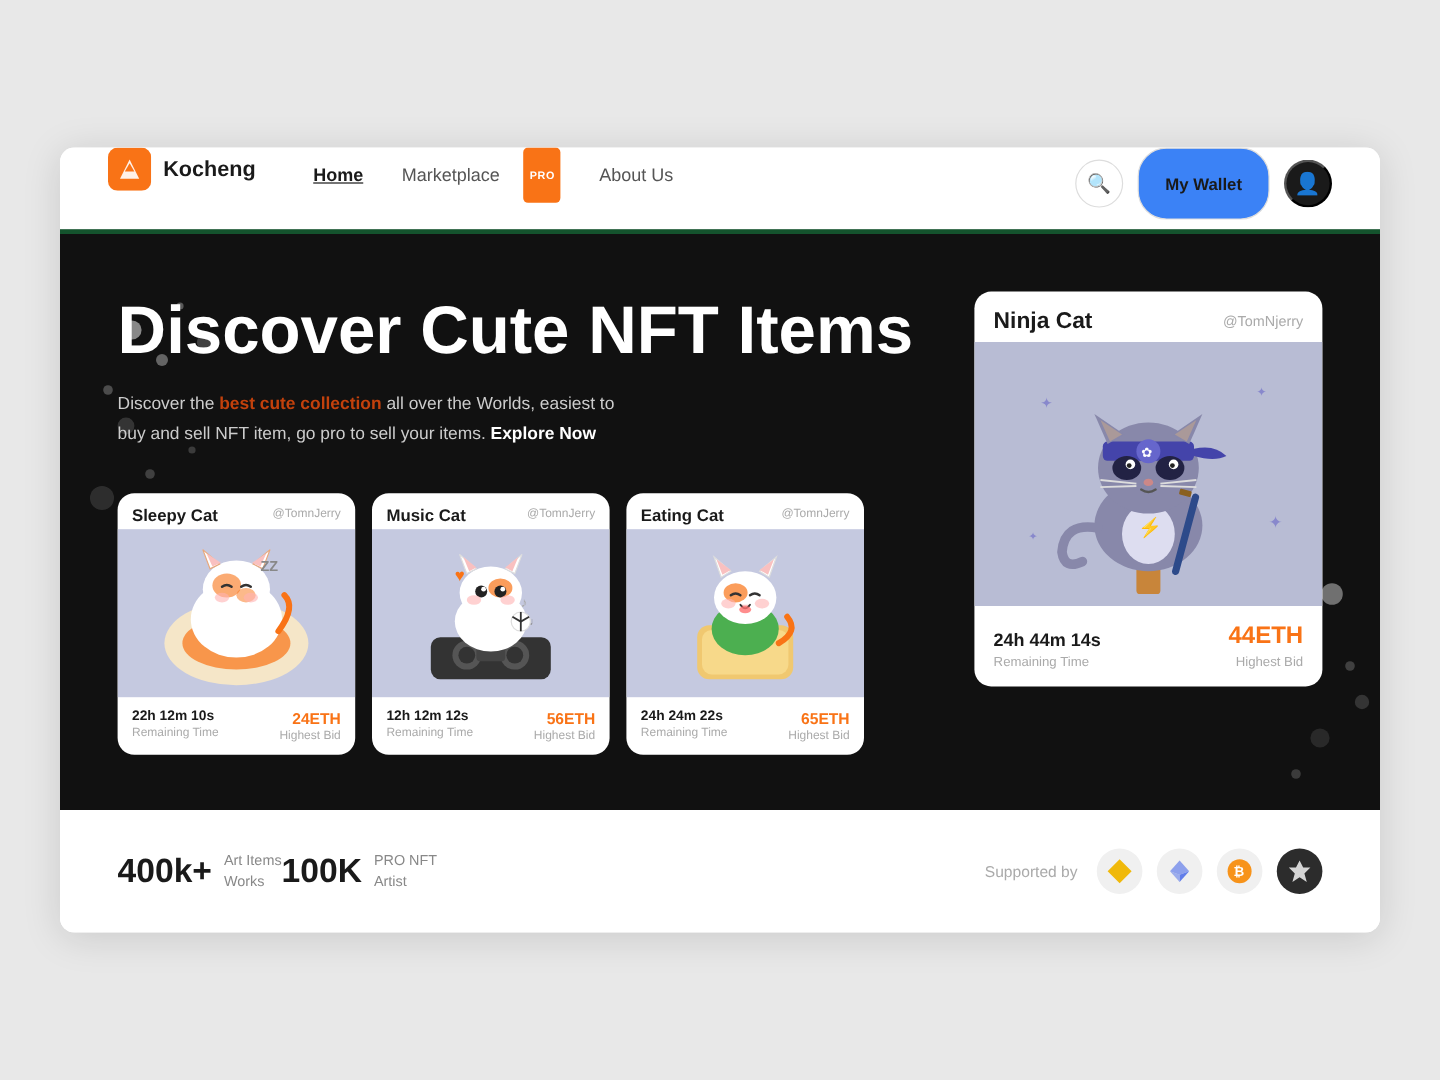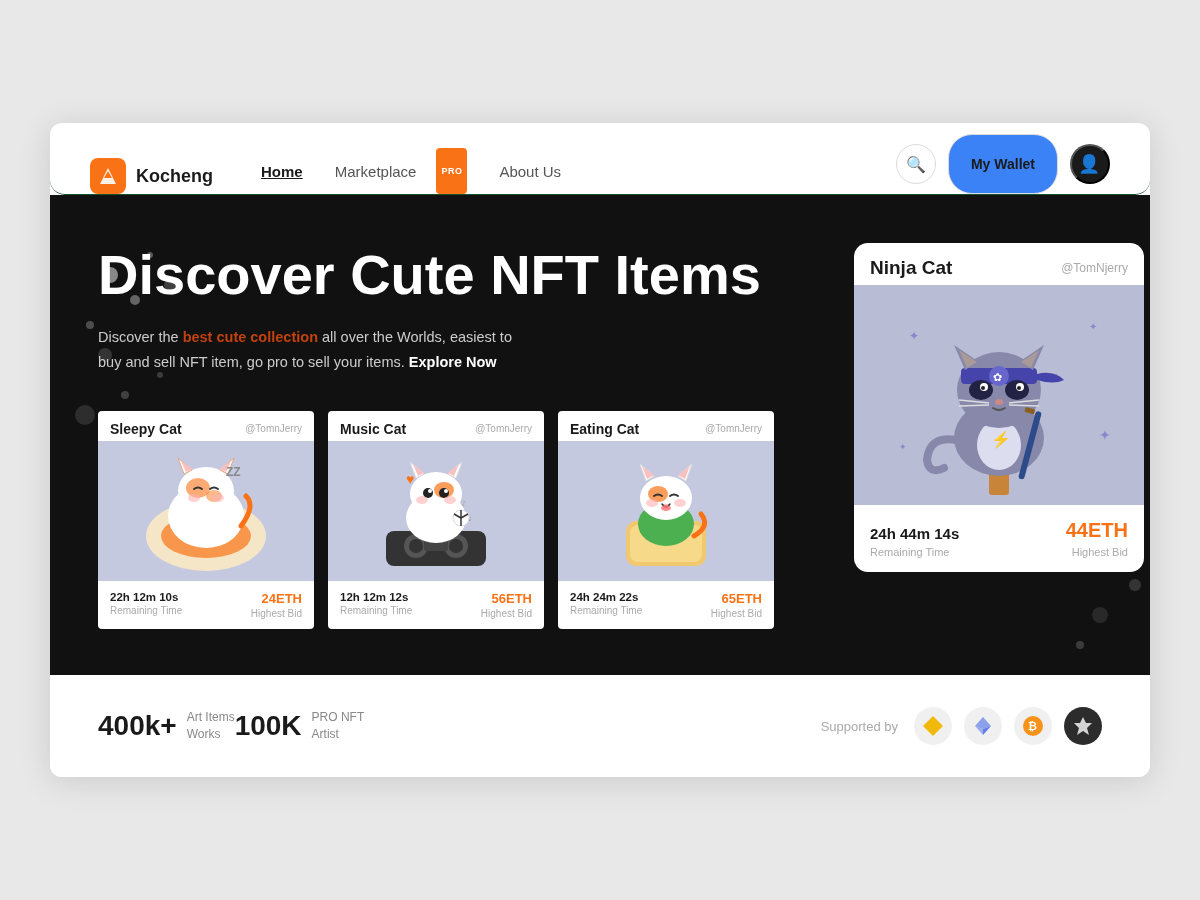--- a/index.html
+++ b/index.html
@@ -15,26 +15,25 @@
       width: 1100px;
       background: #fff;
       border-radius: 12px;
       overflow: hidden;
       box-shadow: 0 4px 32px rgba(0,0,0,0.13);
     }
 
     
     .header {
       display: flex;
-      align-items: flex-end;
+      align-items: flex-start;
       padding: 0 40px;
       height: 72px;
       background: #fff;
-      border-bottom: 1px solid #14532d;
-      border-radius: 15px;
+      border-bottom: 4px solid #14532d;
     }
     .logo-area {
       display: flex;
       align-items: center;
       gap: 10px;
       margin-right: 48px;
     }
     .logo-icon {
       width: 36px;
       height: 36px;
@@ -163,23 +162,23 @@
 
     
     .cards-row {
       display: flex;
       gap: 14px;
       margin-top: 8px;
       align-items: flex-end;
     }
     .nft-card {
       background: #fff;
-      border-radius: 4px;
+      border-radius: 14px;
       overflow: hidden;
-      width: 216px;
+      width: 198px;
       flex-shrink: 0;
     }
     .nft-card-header {
       display: flex;
       align-items: center;
       justify-content: space-between;
       padding: 10px 12px 4px;
     }
     .nft-card-name {
       font-size: 14px;
@@ -223,21 +222,20 @@
     }
 
     
     .featured-card {
       background: #fff;
       border-radius: 14px;
       width: 290px;
       flex-shrink: 0;
       overflow: hidden;
       align-self: flex-start;
-      margin-left: 40px;
     }
     .featured-card-header {
       display: flex;
       justify-content: space-between;
       align-items: center;
       padding: 14px 16px 6px;
     }
     .featured-name {
       font-size: 19px;
       font-weight: 800;

